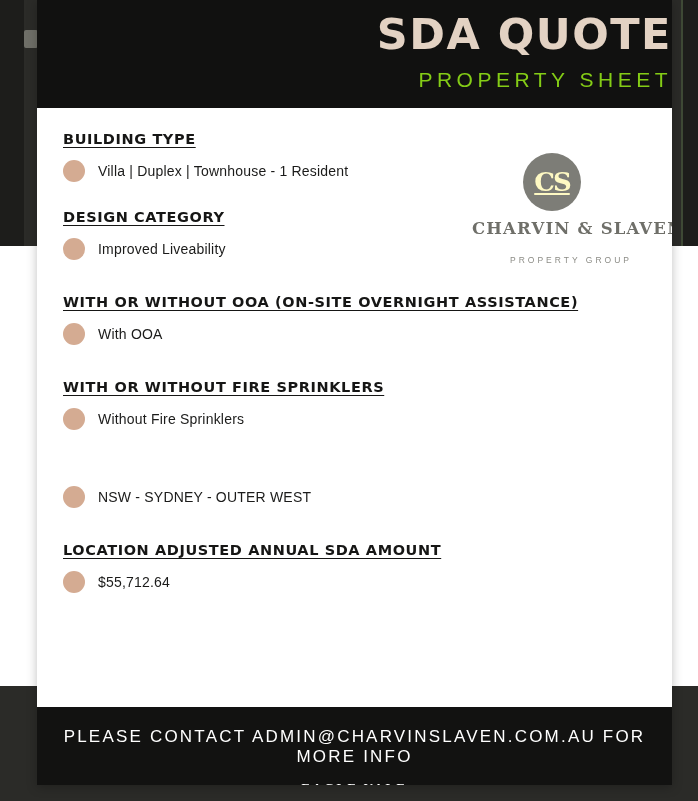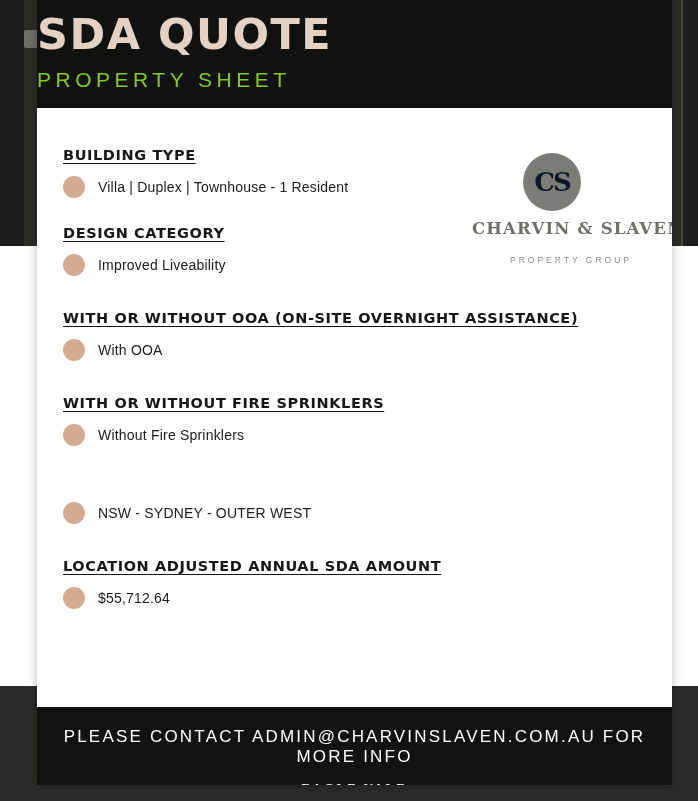--- a/index.html
+++ b/index.html
@@ -62,21 +62,21 @@
     height: 785px;
     background: #ffffff;
     box-shadow: 0 2px 10px rgba(0,0,0,.25);
     overflow: hidden;
   }
 
   .header {
     background: #111110;
     color: #ffffff;
     padding: 8px 0 16px 0;
-    text-align: left;
+    text-align: right;
   }
   .header .title {
     font-family: "DejaVu Sans", sans-serif;
     font-weight: bold;
     font-size: 43px;
     letter-spacing: 1.5px;
     color: #e3d2c3;
     line-height: 1.25;
     margin: 0;
   }
@@ -114,42 +114,43 @@
   }
   .logo .mark .cs {
     position: absolute;
     inset: 0;
     display: flex;
     align-items: center;
     justify-content: center;
     font-family: "DejaVu Serif", serif;
     font-size: 26px;
     font-weight: bold;
-    color: #0f172a;
+    color: #fef9c3;
     letter-spacing: -2px;
+    text-decoration: underline;
   }
   .logo .name {
     font-family: "DejaVu Serif", serif;
     font-weight: bold;
     font-size: 16.5px;
     letter-spacing: 1.2px;
     color: #6f6f69;
     white-space: nowrap;
   }
   .logo .tag {
     font-family: "Liberation Sans", sans-serif;
     font-size: 8.5px;
     letter-spacing: 3px;
     color: #8c8c86;
     margin-top: 17px;
     text-align: right;
   }
 
   .fields {
-    padding: 38px 0 0 26px;
+    padding: 22px 0 0 26px;
     position: relative;
     z-index: 2;
   }
   .field {
     margin-bottom: 0;
   }
   .field .label {
     font-family: "DejaVu Sans", sans-serif;
     font-weight: bold;
     font-size: 14.5px;

